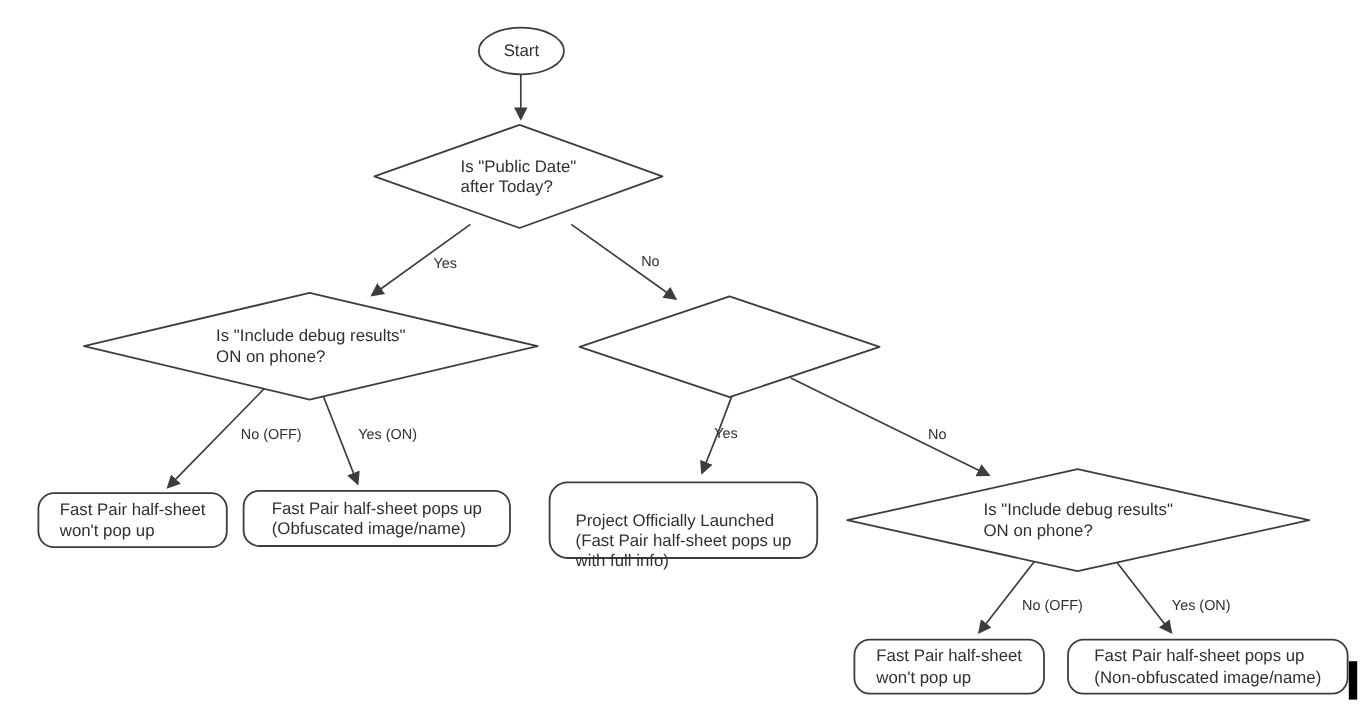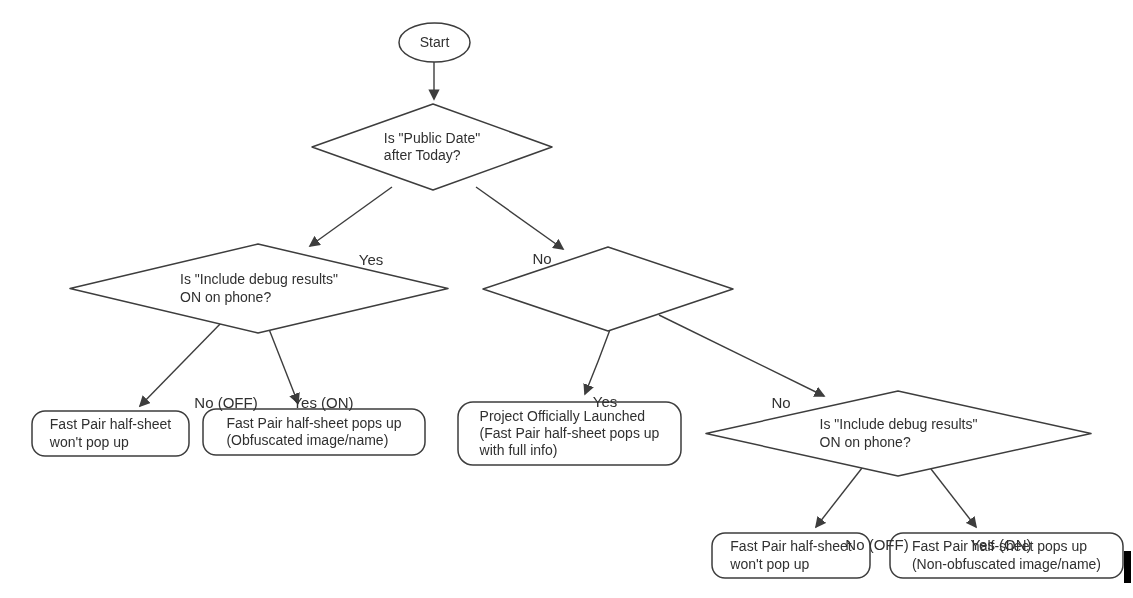--- a/index.html
+++ b/index.html
@@ -7,21 +7,21 @@
     position:relative;width:1133px;height:598px;background:#ffffff;
     font-family:"Liberation Sans",sans-serif;color:#303030;overflow:hidden;
   }
   svg.layer{position:absolute;left:0;top:0;}
   .node-label{
     position:absolute;display:flex;align-items:center;justify-content:center;
     text-align:left;white-space:pre-line;font-size:14px;line-height:1.22;
   }
   .edge-label{
     position:absolute;transform:translate(-50%,-50%);
-    white-space:nowrap;font-size:15px;background:transparent;margin-top:40px;
+    white-space:nowrap;font-size:12px;background:transparent;
   }
   .text-cursor{position:absolute;left:1124px;top:551px;width:7px;height:32px;background:#000000;}
 </style>
 </head>
 <body>
 
 <div class="canvas">
 
   <svg class="layer" width="1133" height="598" viewBox="0 0 1133 598">
     <defs>
@@ -60,21 +60,21 @@
   <div class="node-label" style="left:312px;top:104px;width:240px;height:86px;">Is "Public Date"
 after Today?</div>
   <div class="node-label" style="left:70px;top:244px;width:378px;height:89px;">Is "Include debug results"
 ON on phone?</div>
   <div class="node-label" style="left:706px;top:391px;width:385px;height:85px;">Is "Include debug results"
 ON on phone?</div>
   <div class="node-label" style="left:32px;top:411px;width:157px;height:45px;">Fast Pair half-sheet
 won't pop up</div>
   <div class="node-label" style="left:203px;top:409px;width:222px;height:46px;">Fast Pair half-sheet pops up
 (Obfuscated image/name)</div>
-  <div class="node-label" style="left:458px;top:402px;width:223px;height:63px;">Project Officially Launched
+  <div class="node-label" style="left:458px;top:419px;width:223px;height:63px;">Project Officially Launched
 (Fast Pair half-sheet pops up
 with full info)</div>
   <div class="node-label" style="left:712px;top:533px;width:158px;height:45px;">Fast Pair half-sheet
 won't pop up</div>
   <div class="node-label" style="left:890px;top:533px;width:233px;height:45px;">Fast Pair half-sheet pops up
 (Non-obfuscated image/name)</div>
 
   <div class="edge-label" style="left:371px;top:219px;">Yes</div>
   <div class="edge-label" style="left:542px;top:218px;">No</div>
   <div class="edge-label" style="left:226px;top:362px;">No (OFF)</div>

